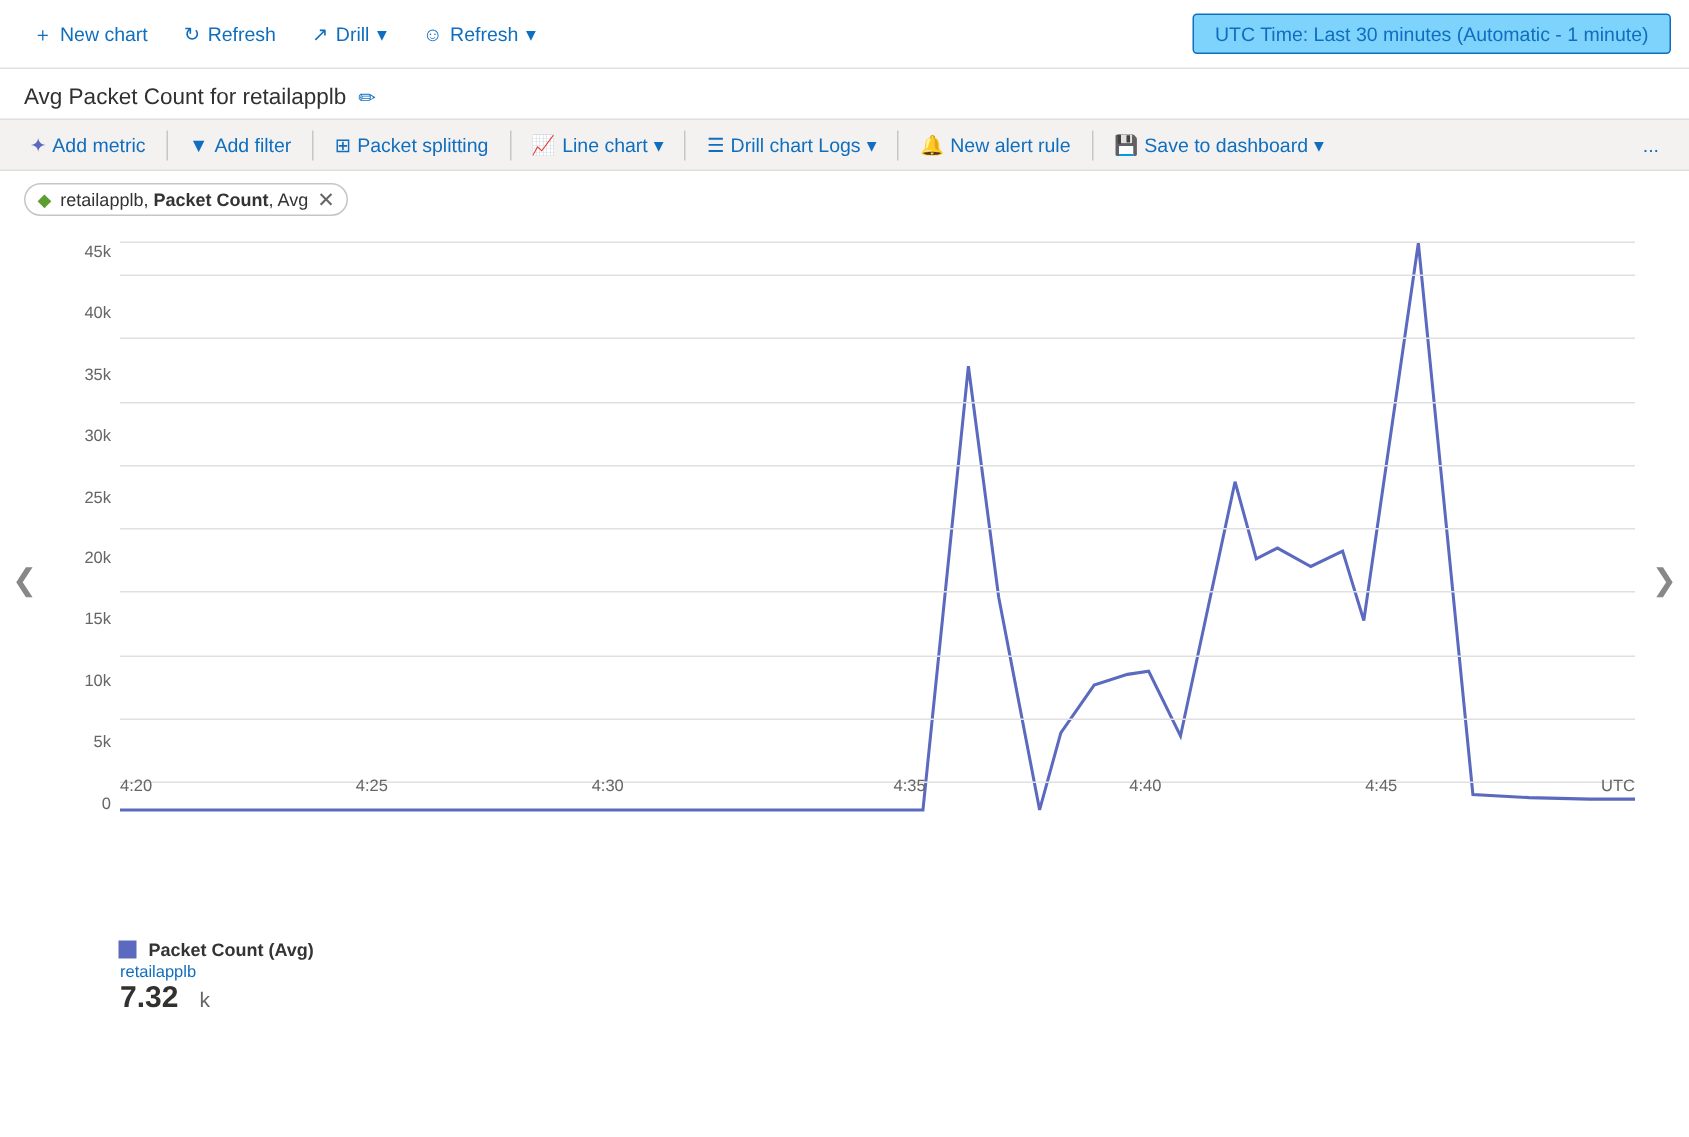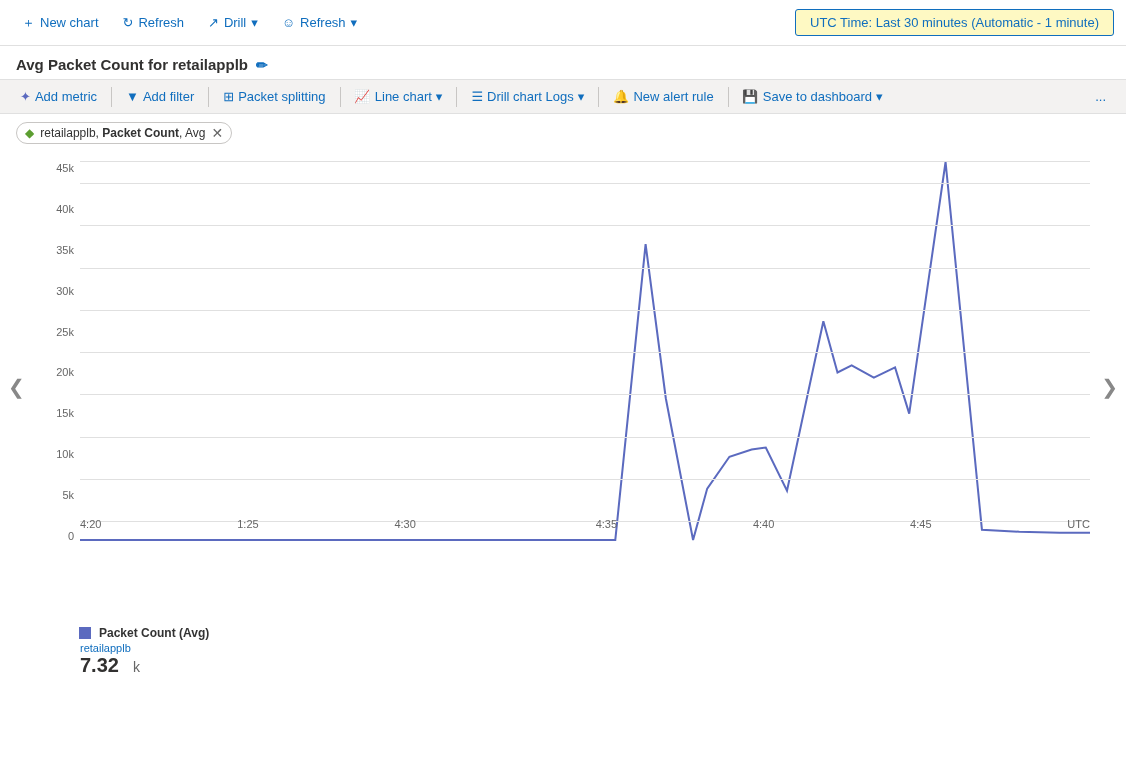--- a/index.html
+++ b/index.html
@@ -10,26 +10,26 @@
       border-bottom: 1px solid #e0e0e0; height: 46px;
     }
     .top-bar-left { display: flex; align-items: center; gap: 4px; flex: 1; }
     .top-bar-btn {
       display: flex; align-items: center; gap: 5px; padding: 5px 10px;
       border: none; background: none; cursor: pointer; color: #106ebe; font-size: 13px;
       border-radius: 2px;
     }
     .time-selector {
       border: 1.5px solid #106ebe; border-radius: 3px; padding: 5px 14px;
-      color: #106ebe; font-size: 13px; background: #fef9c3; cursor: pointer;
+      color: #106ebe; font-size: 13px; background: #7dd3fc; cursor: pointer;
     }
 
     .chart-title-bar {
       display: flex; align-items: center; padding: 10px 16px 6px 16px;
-      font-size: 15px; font-weight: 700; color: #323130;
+      font-size: 15px; font-weight: 400; color: #323130;
     }
     .edit-icon { color: #106ebe; margin-left: 8px; cursor: pointer; font-size: 14px; }
 
     .toolbar {
       display: flex; align-items: center; gap: 2px;
       padding: 4px 10px; background: #f3f2f1; border-top: 1px solid #e0e0e0;
       border-bottom: 1px solid #e0e0e0; flex-wrap: wrap;
     }
     .toolbar-btn {
       display: flex; align-items: center; gap: 4px; padding: 5px 10px;
@@ -245,21 +245,21 @@
               893,358
               930,360
               970,361
               1000,361
             "></polyline>
         </svg>
 
         
         <div style="position:absolute; bottom:4px; left:0; right:0; height:20px; display:flex; justify-content:space-between; align-items:flex-start;">
           <span class="x-label" style="font-size:11px;color:#666;">4:20</span>
-          <span class="x-label" style="font-size:11px;color:#666;">1:25</span>
+          <span class="x-label" style="font-size:11px;color:#666;">4:25</span>
           <span class="x-label" style="font-size:11px;color:#666;">4:30</span>
           <span class="x-label" style="font-size:11px;color:#666;margin-left:44px;">4:35</span>
           <span class="x-label" style="font-size:11px;color:#666;">4:40</span>
           <span class="x-label" style="font-size:11px;color:#666;">4:45</span>
           <span class="x-label" style="font-size:11px;color:#666;">UTC</span>
         </div>
       </div>
     </div>
   </div>
 </div>

